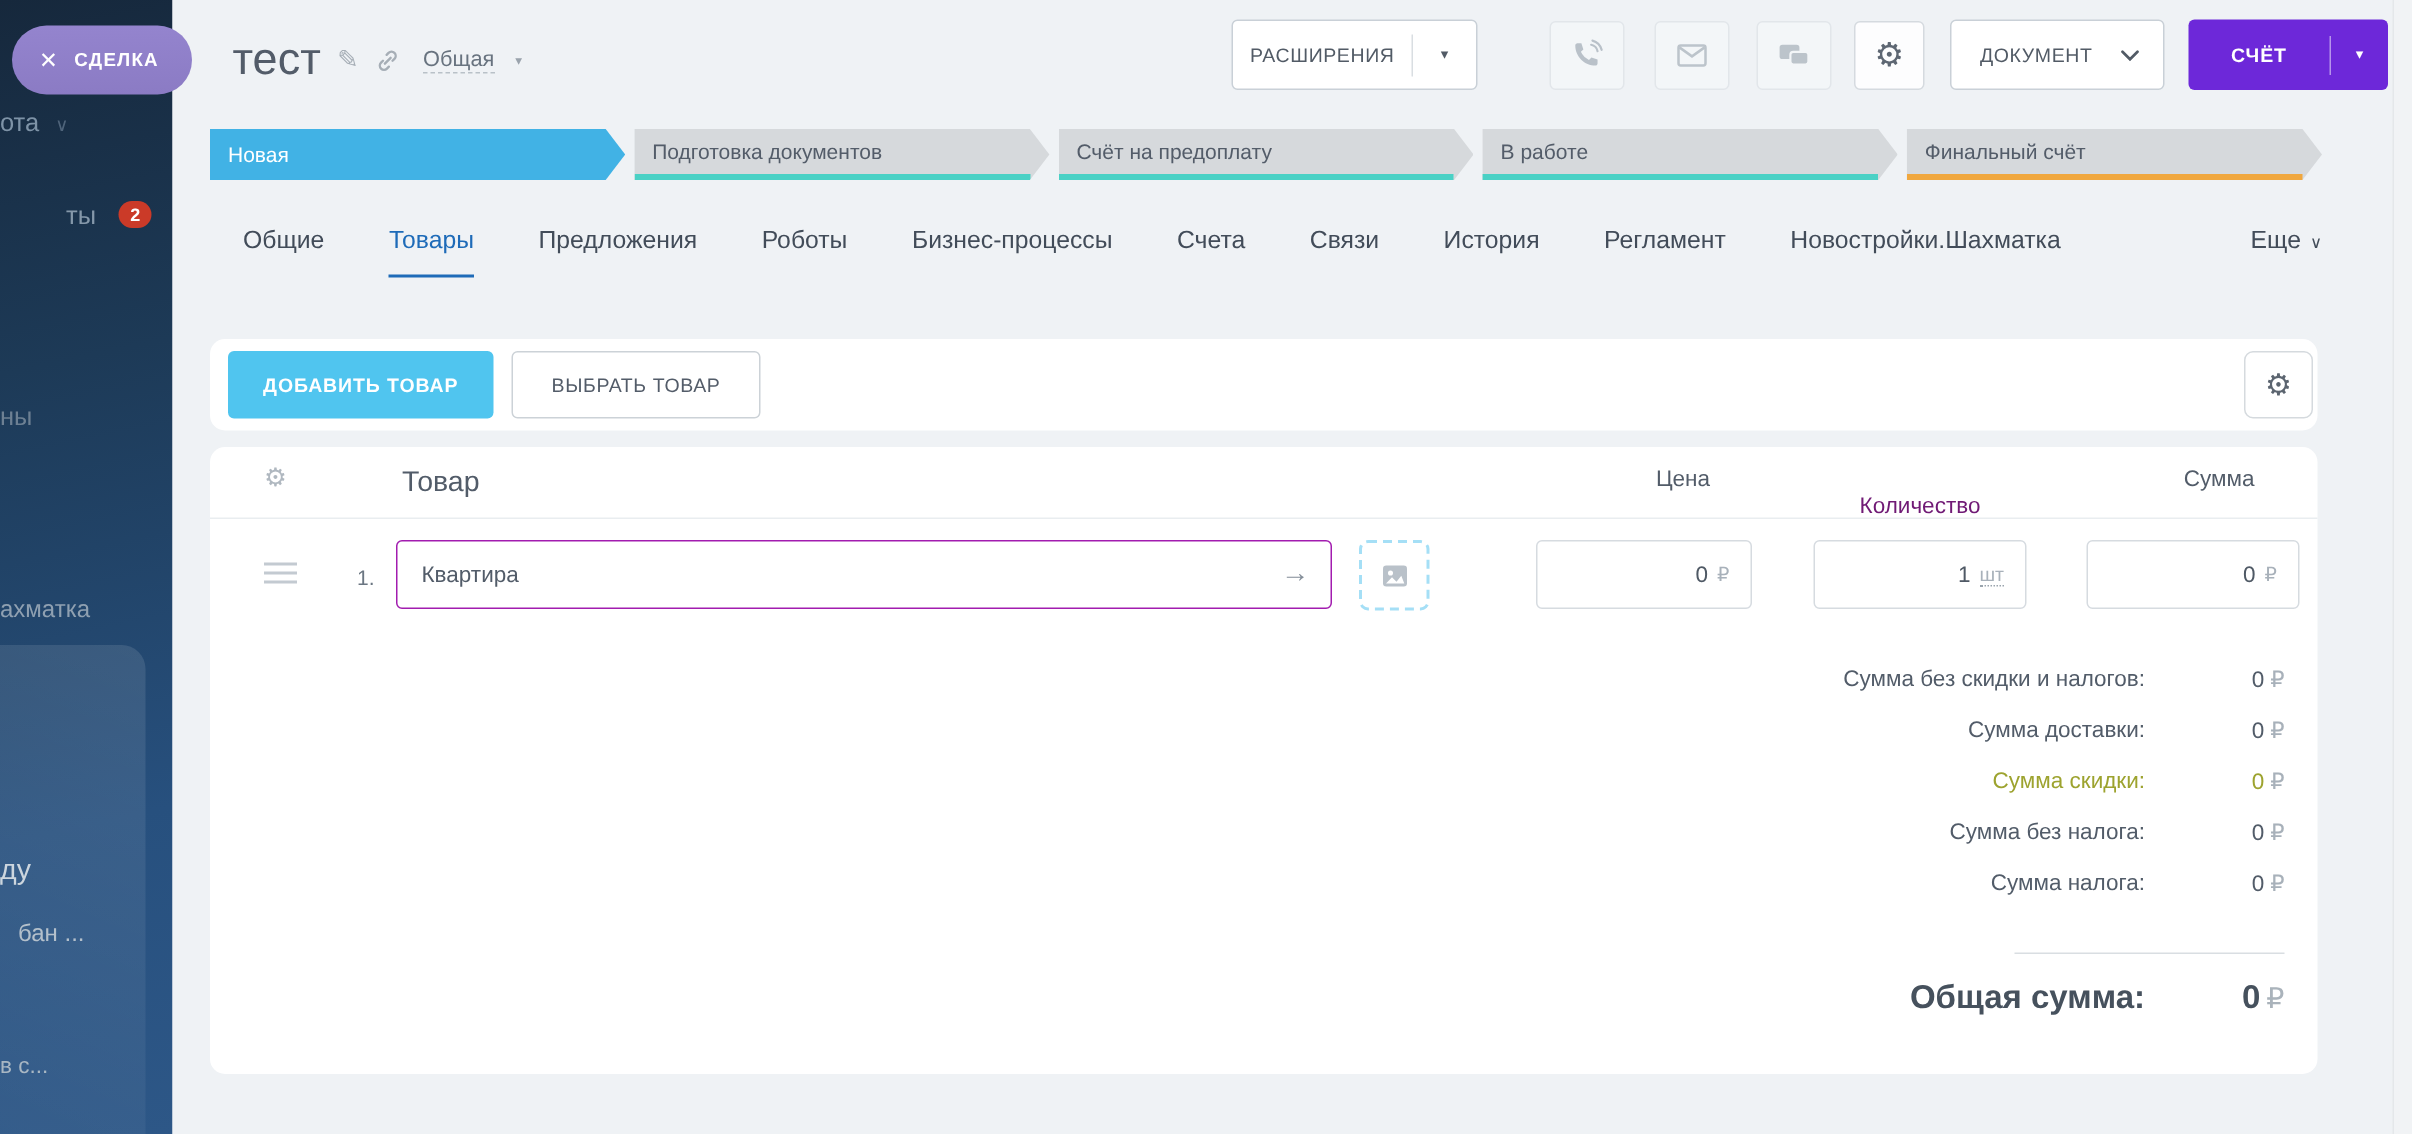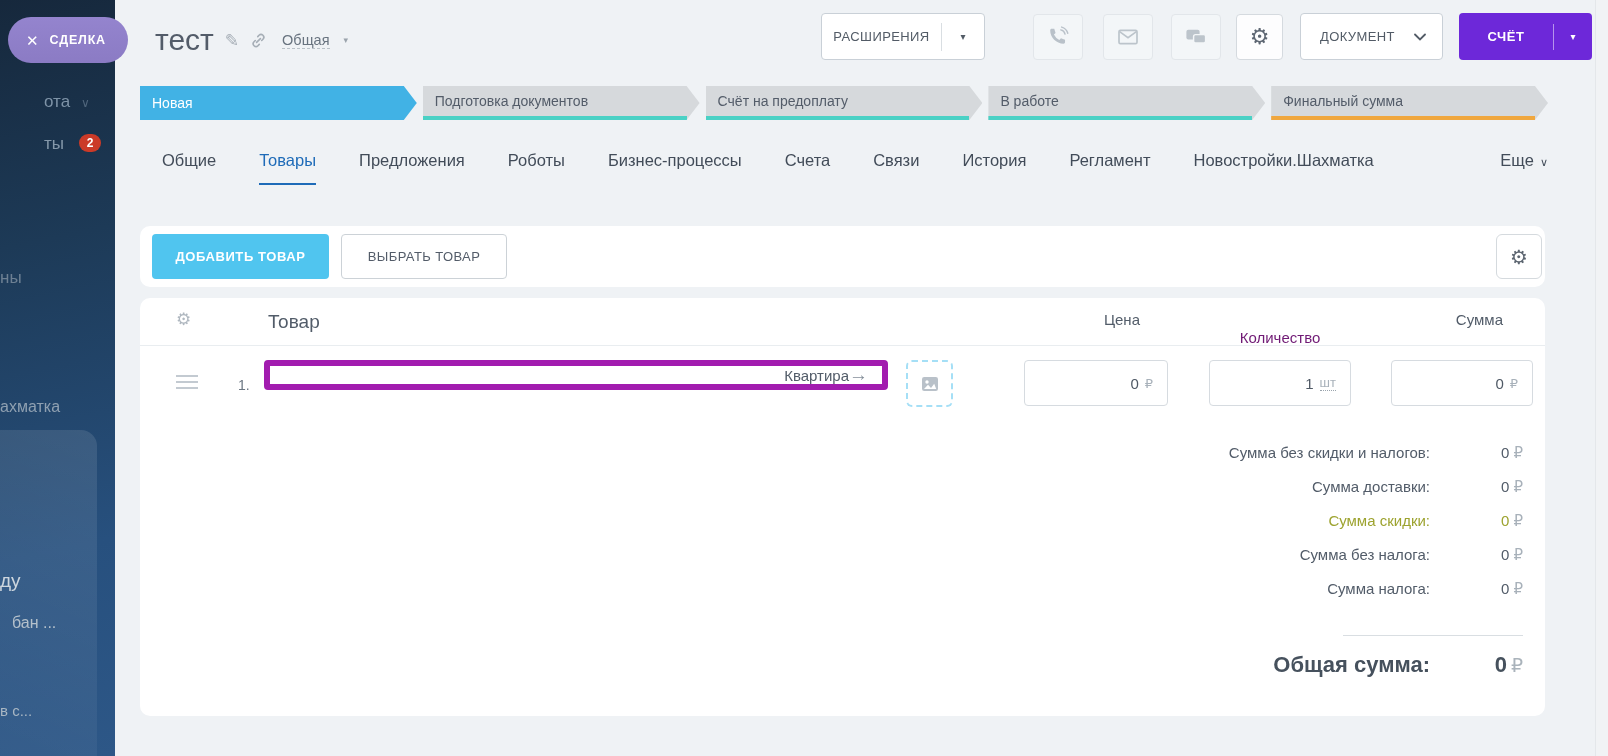--- a/index.html
+++ b/index.html
@@ -81,22 +81,22 @@
   .phead { position:absolute; left:0; top:0; right:0; height:48px; border-bottom:1px solid #e9edf0; }
   .phead-gear { position:absolute; left:36px; top:11px; font-size:17px; color:#b0b8c0; cursor:pointer; }
   .h-product { position:absolute; left:128px; top:13px; font-size:19px; color:#525c69; }
   .h-price { position:absolute; right:405px; top:13px; font-size:15px; color:#525c69; }
   .h-qty { position:absolute; left:1069px; width:142px; top:13px; font-size:15px; color:#701a75; text-align:center;margin-top:18px; }
   .h-sum { position:absolute; right:42px; top:13px; font-size:15px; color:#525c69; }
 
   .drag { position:absolute; left:36px; top:77px; width:22px; cursor:grab; }
   .drag i { display:block; height:2px; background:#c3cad1; margin-bottom:4px; }
   .row-index { position:absolute; left:98px; top:79px; font-size:14px; color:#6b7682; }
-  .name-input { position:absolute; left:124px; top:62px; width:624px; height:30px; border:6px solid #a21caf; border-radius:4px;
-    display:flex; align-items:center; padding:0 14px 0 16px; cursor:text;text-align:right; }
+  .name-input { position:absolute; left:124px; top:62px; width:624px; height:46px; border:1px solid #a21caf; border-radius:4px;
+    display:flex; align-items:center; padding:0 14px 0 16px; cursor:text; }
   .name-val { flex:1; font-size:15px; color:#525c69; }
   .name-arrow { font-size:19px; color:#848e99; cursor:pointer; }
   .img-box { position:absolute; left:766px; top:62px; width:47px; height:47px; border:2px dashed #a5dff6; border-radius:6px;
     display:flex; align-items:center; justify-content:center; cursor:pointer; }
   .num-input { position:absolute; top:62px; height:46px; border:1px solid #d6dbe0; border-radius:4px;
     display:flex; align-items:center; justify-content:flex-end; padding:0 14px; cursor:text; }
   .num-val { font-size:15px; color:#4f5965; }
   .num-unit { font-size:13px; color:#a8b1ba; margin-left:6px; }
   .unit-edit { border-bottom:1px dotted #9aa4ad; cursor:pointer; }
   .price-input { left:884px; width:144px; }
@@ -115,21 +115,21 @@
   .g-label { font-size:22px; font-weight:bold; color:#46515d; }
   .g-val { width:93px; text-align:right; font-size:22px; font-weight:bold; color:#46515d; }
   .g-rub { font-size:19px; font-weight:normal; color:#aab3bb; margin-left:4px; }
 
   svg { display:block; }
 </style>
 </head>
 <body>
 
 <div class="sidebar">
-  <div class="side-frag" style="top:92px; font-size:17px; color:#7e93a7;margin-left:44px;">
+  <div class="side-frag" style="top:72px; font-size:17px; color:#7e93a7;">
     <span>ота</span>
     <span class="side-caret" style="color:#5d7288;">∨</span>
   </div>
   <div class="side-frag" style="top:134px; font-size:17px; color:#8598aa;margin-left:44px;">
     <span>ты</span>
     <span class="side-badge">2</span>
   </div>
   <div class="side-frag" style="top:268px; font-size:17px; color:#6d8093;">
     <span>ны</span>
   </div>
@@ -220,21 +220,21 @@
   </div>
   <div class="stage">
     <span>Счёт на предоплату</span>
     <i class="stage-under" style="--u: #4ad1c5;"></i>
   </div>
   <div class="stage">
     <span>В работе</span>
     <i class="stage-under" style="--u: #4ad1c5;"></i>
   </div>
   <div class="stage">
-    <span>Финальный сумма</span>
+    <span>Финальный счёт</span>
     <i class="stage-under" style="--u: #f0a73e;"></i>
   </div>
 </div>
 
 <div class="tabs">
   <div class="tab"><span>Общие</span></div>
   <div class="tab active"><span>Товары</span></div>
   <div class="tab"><span>Предложения</span></div>
   <div class="tab"><span>Роботы</span></div>
   <div class="tab"><span>Бизнес-процессы</span></div>

